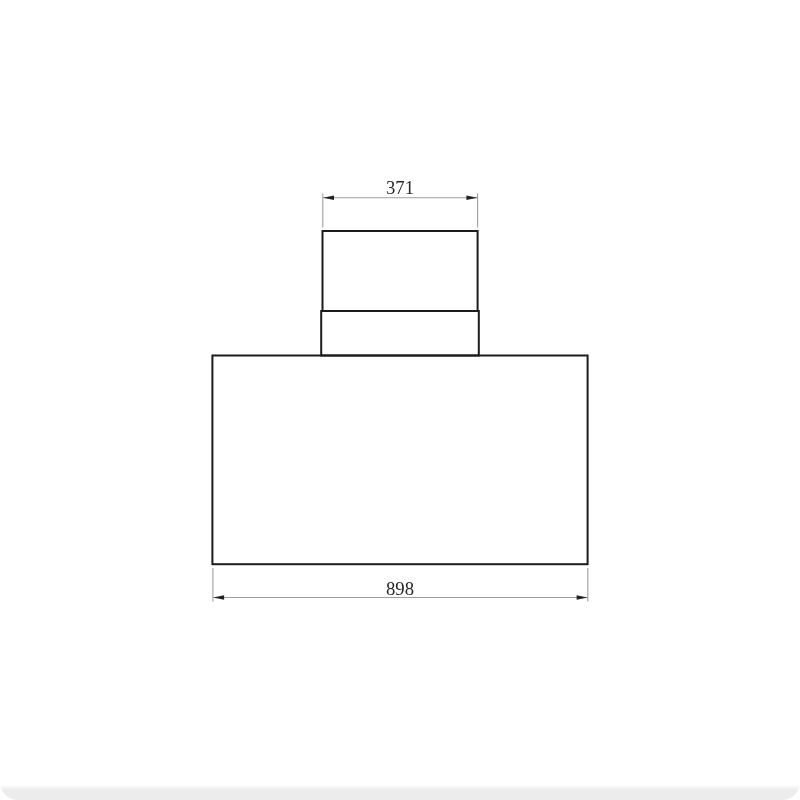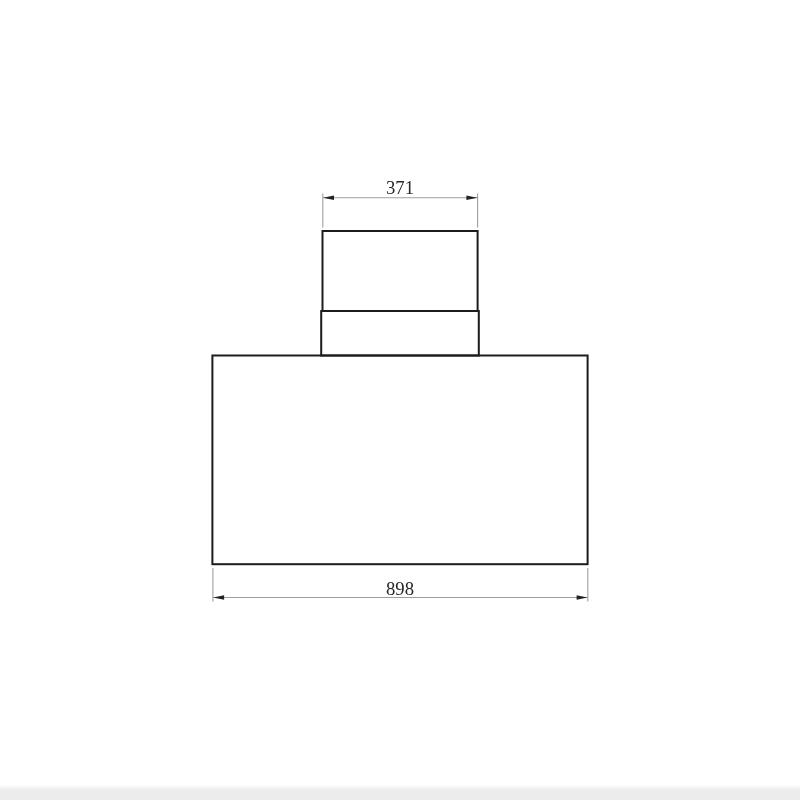--- a/index.html
+++ b/index.html
@@ -1,17 +1,17 @@
 <!DOCTYPE html>
 <html><head>
 <meta charset="utf-8">
 <style>
   html,body{margin:0;padding:0;background:#ffffff;}
   .page{position:relative;width:800px;height:800px;background:#ffffff;overflow:hidden;
-        font-family:"Liberation Serif", serif;}
+        font-family:"Liberation Serif", serif;border-radius:18px;}
 </style>
 </head>
 <body>
 <div class="page">
 <svg width="800" height="800" viewBox="0 0 800 800" xmlns="http://www.w3.org/2000/svg">
   <defs>
     <linearGradient id="bandfade" x1="0" y1="0" x2="0" y2="1">
       <stop offset="0" stop-color="#ffffff"></stop>
       <stop offset="1" stop-color="#ececec"></stop>
     </linearGradient>

